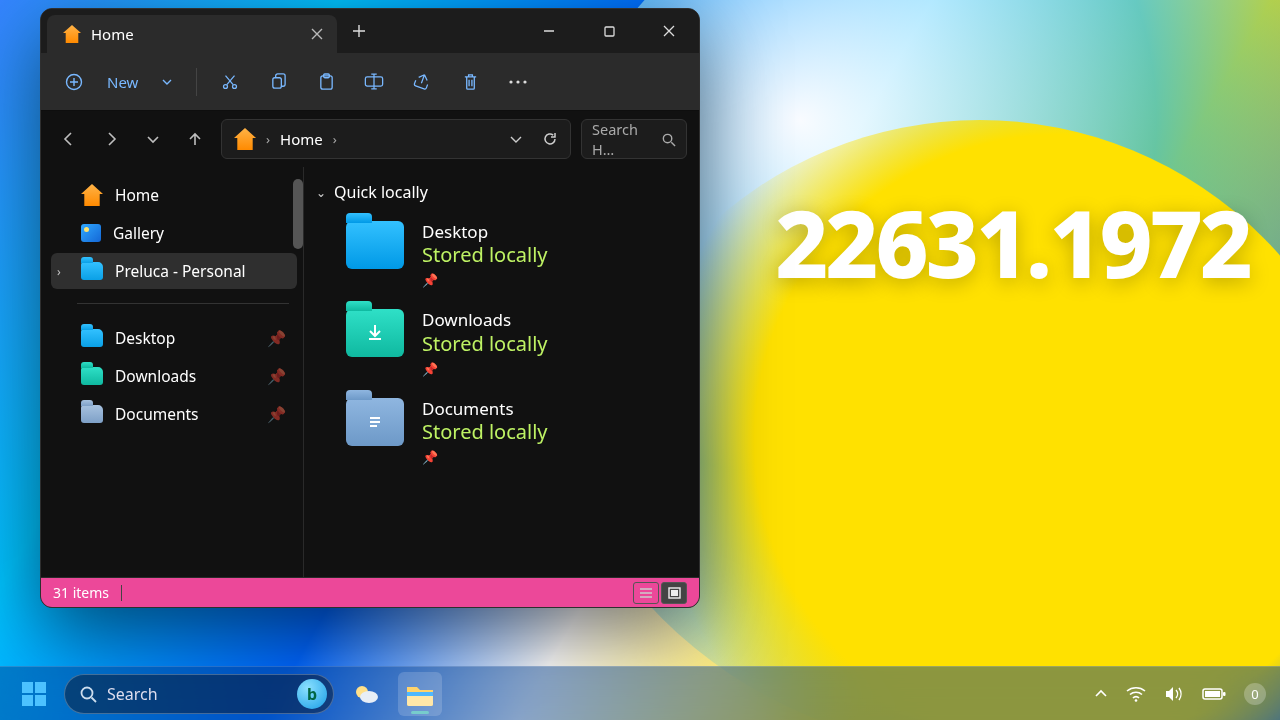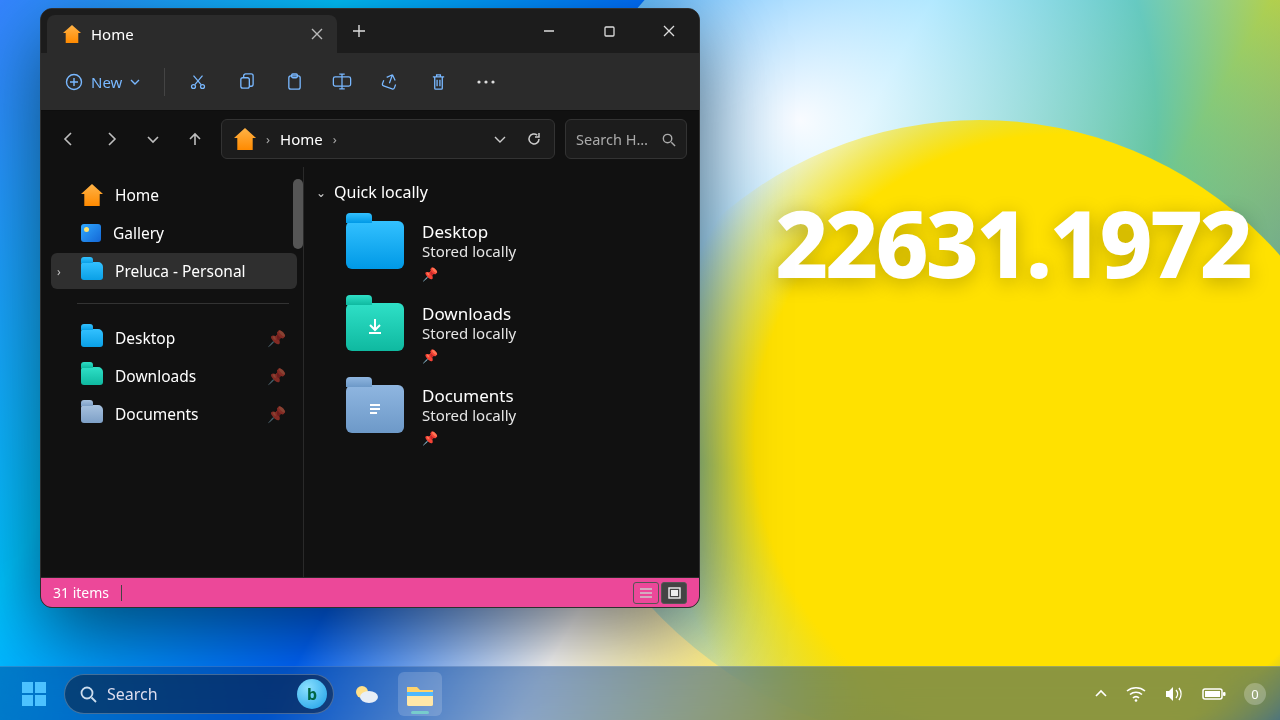--- a/index.html
+++ b/index.html
@@ -47,39 +47,39 @@
   .tab .close { margin-left: auto; cursor: pointer; opacity: .8; }
   .newtab { display:flex; align-items:center; justify-content:center; width:44px; height:44px; cursor:pointer; font-size:18px;}
   .wincontrols { margin-left:auto; display:flex; }
   .wincontrols div { width:60px; height:44px; display:flex; align-items:center; justify-content:center; cursor:pointer; }
 
   .toolbar {
     display:flex; align-items:center; gap: 6px; padding: 8px 12px;
     background:#2b2b2b; height:58px; border-bottom:1px solid #0e0e0e;
   }
   .btn-new {
-    display:flex; align-items:center; gap:8px; color:#79b8ff;
+    display:flex; align-items:center; gap:24px; color:#79b8ff;
     padding:6px 12px; border-radius:6px; cursor:pointer; font-size:15px;
   }
   .sep { width:1px; height:28px; background:#444; margin:0 6px; }
   .ticon { width:42px; height:38px; display:flex; align-items:center; justify-content:center; color:#79b8ff; cursor:pointer; border-radius:6px;}
 
   .addrbar {
     display:flex; align-items:center; gap:10px; padding:10px 12px; background:#111;
     height:56px;
   }
   .navbtn { width:32px; height:32px; display:flex; align-items:center; justify-content:center; border-radius:6px; cursor:pointer; opacity:.85;}
   .pathbox {
     flex:1; display:flex; align-items:center; gap:10px; background:#1c1c1c;
     border:1px solid #333; border-radius:6px; height:40px; padding:0 12px; font-size:15px;
   }
   .pathbox .chev{opacity:.6; font-size:13px;}
   .pathbox .spacer{flex:1;}
   .searchbox {
-    width:122px; display:flex; align-items:center; gap:6px; background:#1c1c1c;
+    width:106px; display:flex; align-items:center; gap:6px; background:#1c1c1c;
     border:1px solid #333; border-radius:6px; height:40px; padding:0 10px; font-size:14.5px; color:#aaa;
   }
 
   .body { flex:1; display:flex; background:#111; overflow:hidden;}
   .sidebar { width:262px; padding:10px 6px 10px 10px; display:flex; flex-direction:column; gap:2px; position:relative;}
   .sb-scroll { position:absolute; right:0; top:12px; width:10px; height:70px; background:#555; border-radius:5px;}
   .nav-item {
     display:flex; align-items:center; gap:12px; height:36px; padding:0 10px 0 30px;
     border-radius:6px; cursor:pointer; font-size:15.5px; position:relative;
   }
@@ -87,21 +87,21 @@
   .nav-item .expander{position:absolute; left:6px; font-size:12px; opacity:.7;}
   .nav-item .pin{margin-left:auto; opacity:.5;}
   .nav-divider{height:1px; background:#333; margin:12px 8px 14px 26px;}
 
   .content { flex:1; border-left:1px solid #2a2a2a; padding:10px 6px 10px 0; overflow:hidden; position:relative;}
   .content .group-hdr{display:flex; align-items:center; gap:8px; padding:4px 0 8px 12px; font-size:16px;}
   .content .group-hdr .chev{font-size:12px; opacity:.8;}
   .file-item { display:flex; align-items:flex-start; gap:18px; padding:10px 0 10px 42px;}
   .file-item .ficon{width:58px; height:48px; border-radius:6px; position:relative;}
   .file-item .meta .name{font-size:17px; line-height:1.25;}
-  .file-item .meta .sub{font-size:15px; color:#e5e5e5; line-height:1.25;}
+  .file-item .meta .sub{font-size:20px; color:#bef264; line-height:1.25;}
   .file-item .meta .pin{font-size:13px; color:#bcbcbc; margin-top:4px;}
 
   .folder { background:linear-gradient(180deg,#33c1ff,#0099e6); border-radius:4px 8px 4px 4px; position:relative;}
   .folder::before{content:""; position:absolute; left:0; top:-8px; width:26px; height:10px; background:inherit; border-radius:4px 4px 0 0;}
   .folder.teal{background:linear-gradient(180deg,#2fe0c7,#0fb9a0);}
   .folder.blue{background:linear-gradient(180deg,#8fb6e0,#6d99c8);}
   .folder .glyph{position:absolute; inset:0; display:flex; align-items:center; justify-content:center; color:#fff;}
 
   .statusbar{height:30px; background:#ec4899; display:flex; align-items:center; padding:0 12px; font-size:14px; border-top:1px solid #2a2a2a; gap:12px;}
   .statusbar .views{margin-left:auto; display:flex; gap:2px;}

